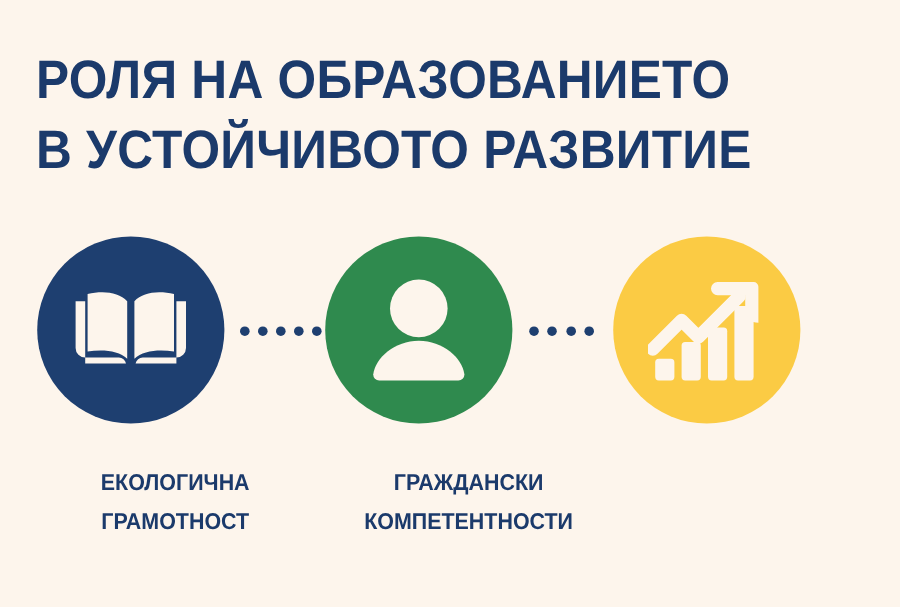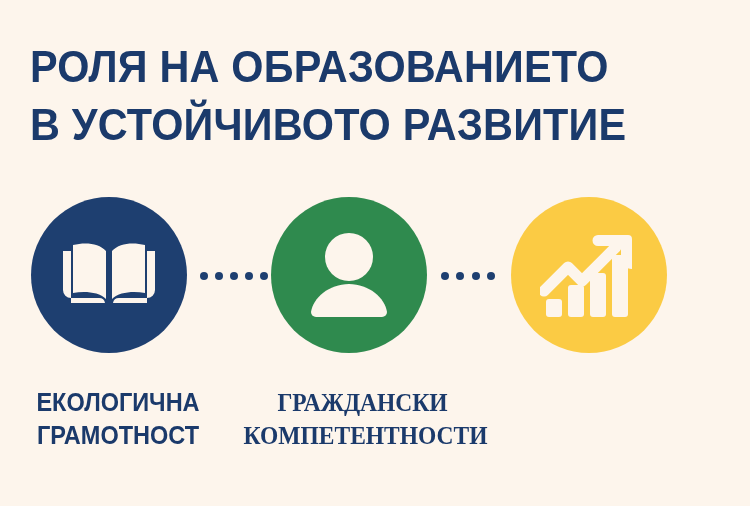--- a/index.html
+++ b/index.html
@@ -95,33 +95,34 @@
     width: 750px;
     height: 80px;
   }
   .label {
     position: absolute;
     top: 0;
     text-align: center;
     color: #1b3a6b;
     font-family: "Liberation Sans", sans-serif;
     font-weight: bold;
-    font-size: 25px;
+    font-size: 19px;
     line-height: 33px;
     letter-spacing: 0px;
     user-select: none;
+    padding-left: 28px;
   }
   .label span {
     display: block;
     white-space: nowrap;
     transform: scaleX(0.94);
     transform-origin: center center;
   }
   .label-eco      { left: 0px;   width: 236px; }
-  .label-civic    { left: 236px; width: 253px; font-family: Liberation Serif, serif; }
+  .label-civic    { left: 236px; width: 253px; }
   .label-economic { left: 489px; width: 261px; }
 </style>
 </head>
 <body>
 
 <div id="infographic">
 
   <div class="title-block">
     <span class="title-line">РОЛЯ НА ОБРАЗОВАНИЕТО</span>
     <span class="title-line">В УСТОЙЧИВОТО РАЗВИТИЕ</span>

